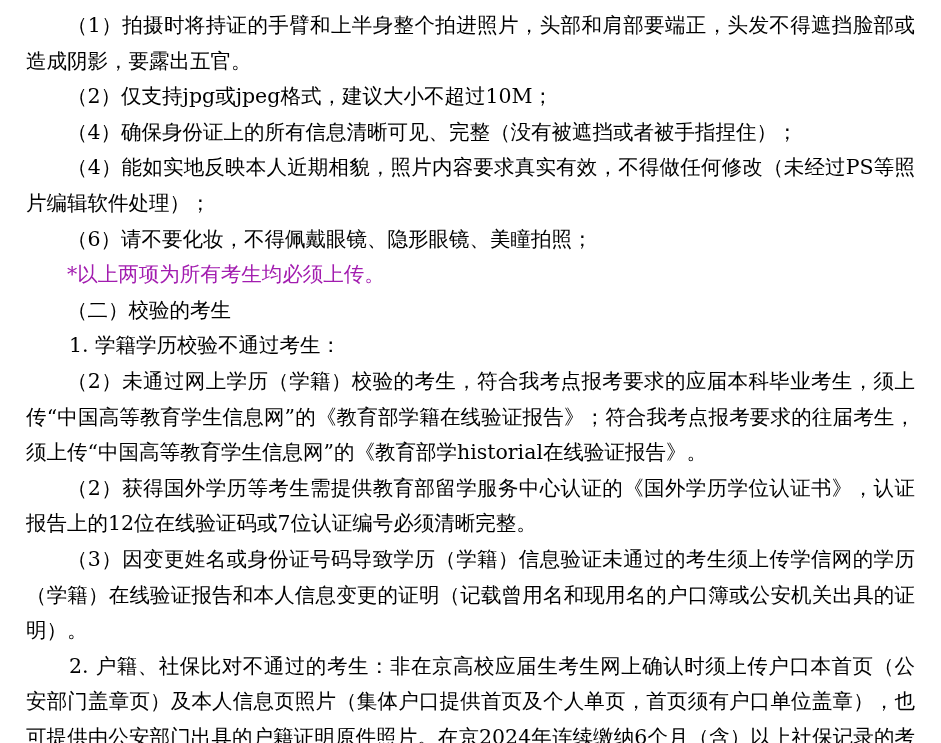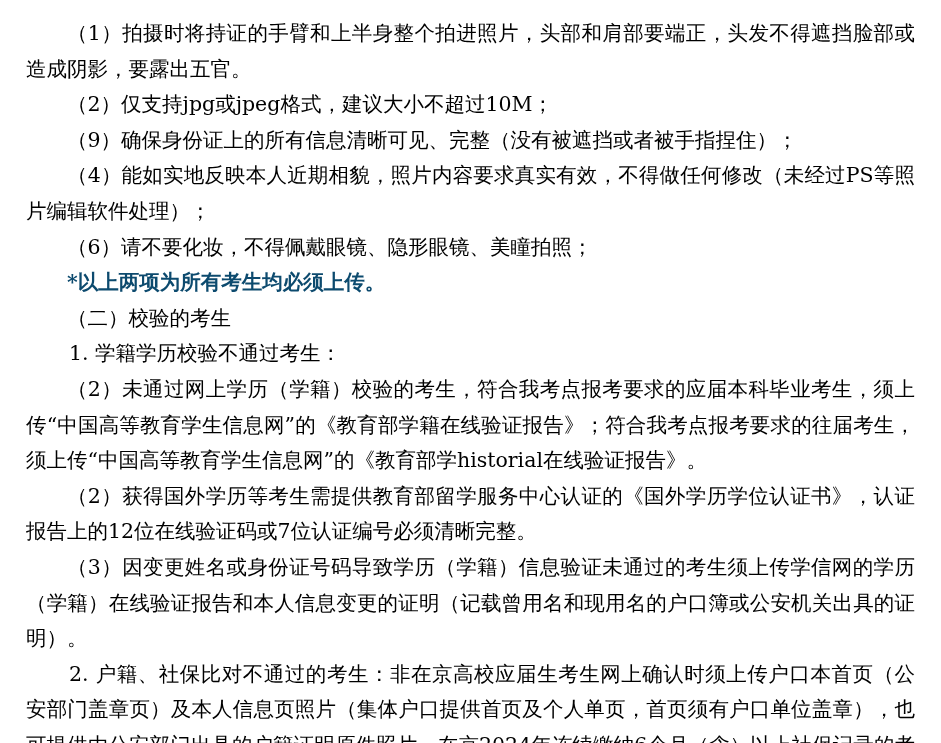--- a/index.html
+++ b/index.html
@@ -11,52 +11,52 @@
     width: 941px;
     height: 743px;
     overflow: hidden;
     font-family: "DejaVu Serif", "Liberation Serif", serif;
     color: #000000;
   }
   .page {
     box-sizing: border-box;
     width: 941px;
     height: 632px;
-    padding: 16px 26px 0 26px;
+    padding: 8px 26px 0 26px;
   }
   p {
     margin: 0;
     padding: 0;
     font-size: 20.5px;
     line-height: 35.6px;
     text-align: justify;
     text-justify: inter-ideograph;
     letter-spacing: 0px;
   }
   .indent {
     text-indent: 2em;
   }
   .indent-num {
     text-indent: 2.1em;
   }
   .bold {
     font-weight: normal;
   }
   .red {
-    color: #0c4a6e;
-    font-weight: bold;
+    color: #a21caf;
+    font-weight: normal;
   }
 </style>
 </head>
 <body>
 
 <div class="page">
   <p class="indent">（1）拍摄时将持证的手臂和上半身整个拍进照片，头部和肩部要端正，头发不得遮挡脸部或造成阴影，要露出五官。</p>
   <p class="indent">（2）仅支持jpg或jpeg格式，建议大小不超过10M；</p>
-  <p class="indent">（9）确保身份证上的所有信息清晰可见、完整（没有被遮挡或者被手指捏住）；</p>
+  <p class="indent">（4）确保身份证上的所有信息清晰可见、完整（没有被遮挡或者被手指捏住）；</p>
   <p class="indent">（4）能如实地反映本人近期相貌，照片内容要求真实有效，不得做任何修改（未经过PS等照片编辑软件处理）；</p>
   <p class="indent">（6）请不要化妆，不得佩戴眼镜、隐形眼镜、美瞳拍照；</p>
   <p class="indent red">*以上两项为所有考生均必须上传。</p>
   <p class="indent">（二）校验的考生</p>
   <p class="indent-num bold">1. 学籍学历校验不通过考生：</p>
   <p class="indent">（2）未通过网上学历（学籍）校验的考生，符合我考点报考要求的应届本科毕业考生，须上传“中国高等教育学生信息网”的《教育部学籍在线验证报告》；符合我考点报考要求的往届考生，须上传“中国高等教育学生信息网”的《教育部学historial在线验证报告》。</p>
   <p class="indent">（2）获得国外学历等考生需提供教育部留学服务中心认证的《国外学历学位认证书》，认证报告上的12位在线验证码或7位认证编号必须清晰完整。</p>
   <p class="indent">（3）因变更姓名或身份证号码导致学历（学籍）信息验证未通过的考生须上传学信网的学历（学籍）在线验证报告和本人信息变更的证明（记载曾用名和现用名的户口簿或公安机关出具的证明）。</p>
   <p class="indent-num"><span class="bold">2. 户籍、社保比对不通过的考生：</span><span>非在京高校应届生考生网上确认时须上传户口本首页（公安部门盖章页）及本人信息页照片（集体户口提供首页及个人单页，首页须有户口单位盖章），也可提供由公安部门出具的户籍证明原件照片。在京2024年连续缴纳6个月（含）以上社保记录的考生，须上传社保卡正、反面，以及在京2024年连续6个月（含）以上社保缴费记录单。</span></p>
 </div>

